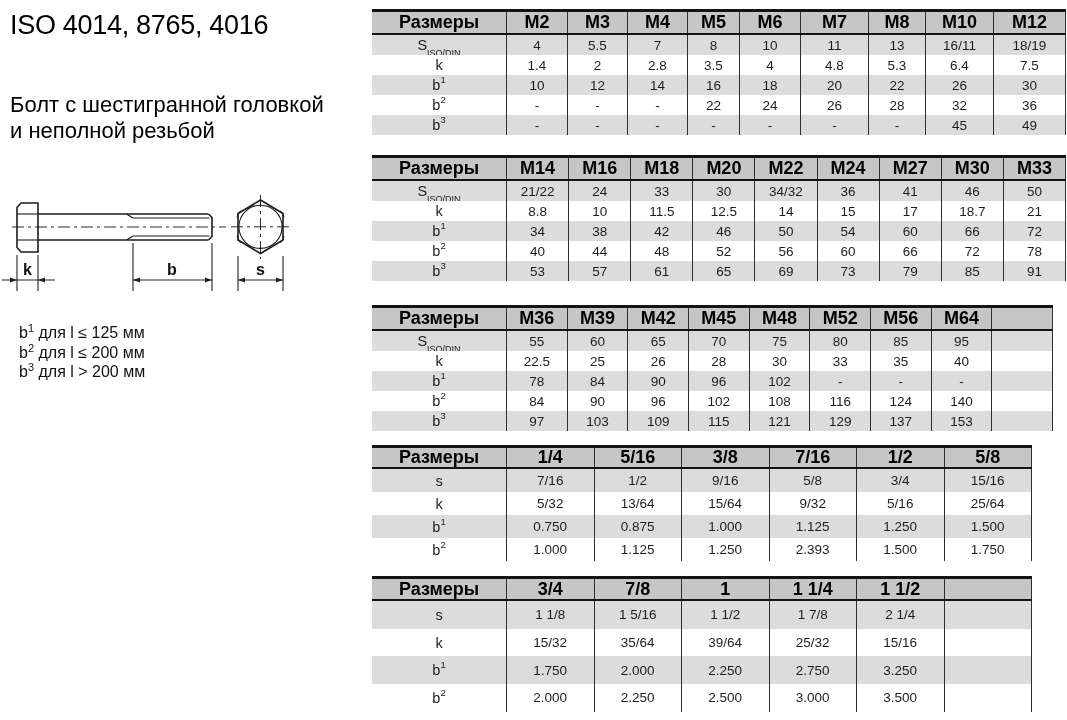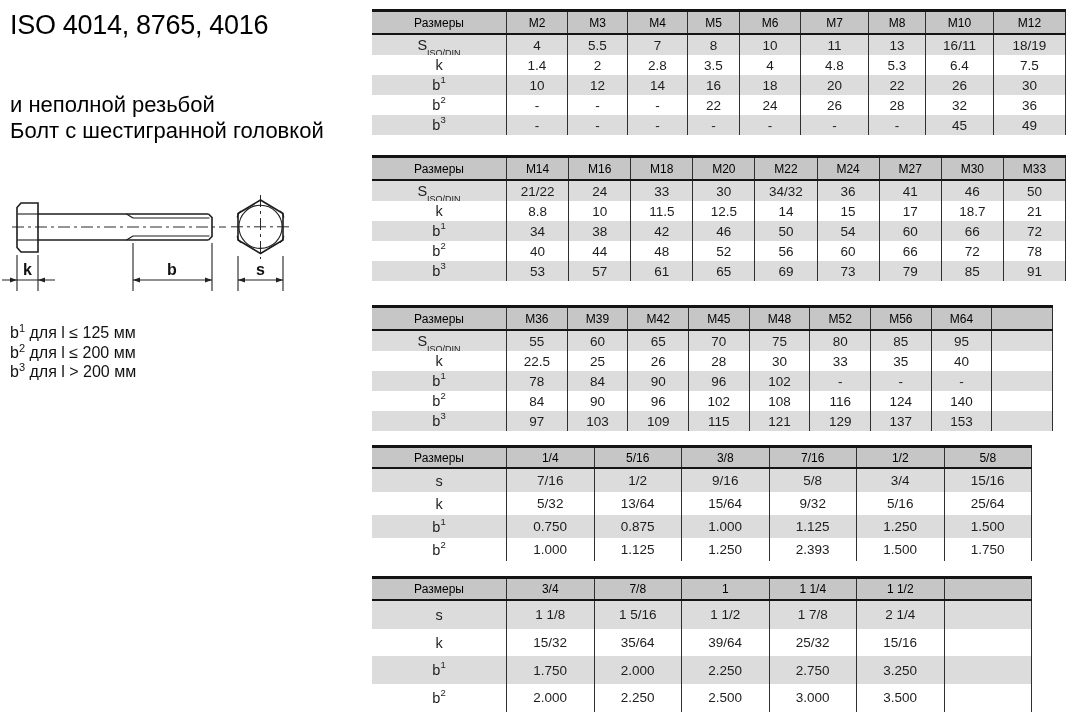--- a/index.html
+++ b/index.html
@@ -6,21 +6,21 @@
   body{
     width:1067px;height:720px;position:relative;overflow:hidden;
     background:#ffffff;font-family:"Liberation Sans",sans-serif;
     --hbg:#c6c6c6; --sbg:#dcdcdc; --hbd:#141414; --grid:#2f2f2f;
   }
   .abs{position:absolute}
 
   
   #title{left:10px;top:10px;font-size:27px;font-weight:400;line-height:30px;color:#000;letter-spacing:-0.3px;white-space:nowrap}
   #subtitle{left:10px;top:92px;font-size:22px;line-height:26px;color:#000;white-space:nowrap}
-  #notes{left:10px;top:323px;font-size:16px;line-height:19.5px;color:#111;white-space:nowrap}
+  #notes{left:19px;top:323px;font-size:16px;line-height:19.5px;color:#111;white-space:nowrap}
   #notes sup{font-size:11px;line-height:0}
 
   
   #drawing{left:0;top:190px;width:310px;height:112px}
   .ol{stroke:#1c1c1c;stroke-width:1.6;fill:none}
   .tl{stroke:#1c1c1c;stroke-width:1.1;fill:none}
   .cl{stroke:#2b2b2b;stroke-width:1;stroke-dasharray:12 4 3 4;fill:none}
   .dl{stroke:#222;stroke-width:1.1;fill:none}
   .ar{fill:#222;stroke:none}
   .dt{font-family:"Liberation Sans",sans-serif;font-size:16px;font-weight:700;text-anchor:middle;fill:#111}
@@ -36,21 +36,21 @@
   }
   .drow{height:var(--rh)}
   .drow.shaded{background:var(--sbg)}
   .cell{
     display:flex;align-items:center;justify-content:center;
     border-right:1.3px solid var(--grid);
     box-sizing:border-box;
     font-size:13.5px;color:#1d1d1d;
     overflow:hidden;white-space:nowrap;
   }
-  .hrow .cell{font-weight:400;font-size:12px;color:#000}
+  .hrow .cell{font-weight:700;font-size:18px;color:#000}
   .lbl{flex:0 0 135px;font-size:14.5px}
   .val{flex:1 1 0}
   .lbl sub{font-size:9px;line-height:0;position:relative;top:2px}
   .lbl sup{font-size:9.5px;line-height:0;position:relative;top:-1px}
 
   .t0,.t1,.t2{--hh:21px;--rh:20px}
   .t3{--hh:19px;--rh:23px}
   .t4{--hh:20px;--rh:27.7px}
 
   .t0{left:372px;top:9px;width:694px}
@@ -70,22 +70,22 @@
   .t0 .cell:nth-child(9){flex:0 0 68px}
 </style>
 </head>
 <body style="--hbg: #c6c6c6; --sbg: #dcdcdc; --hbd: #141414; --grid: #2f2f2f;">
 
 <div id="title" class="abs">
   <div>ISO 4014, 8765, 4016</div>
 </div>
 
 <div id="subtitle" class="abs">
+  <div>Болт с шестигранной головкой</div>
   <div>и неполной резьбой</div>
-  <div>Болт с шестигранной головкой</div>
 </div>
 
 <svg id="drawing" class="abs" viewBox="0 0 310 112">
 
   <line class="cl" x1="12" y1="37" x2="226" y2="37"></line>
   <line class="cl" x1="231" y1="36.8" x2="291" y2="36.8"></line>
   <line class="cl" x1="260.5" y1="5" x2="260.5" y2="69"></line>
 
   <g>
     <path class="ol" d="M21,13 H38 V62 H21 L17,57.5 V17.5 Z"></path>

